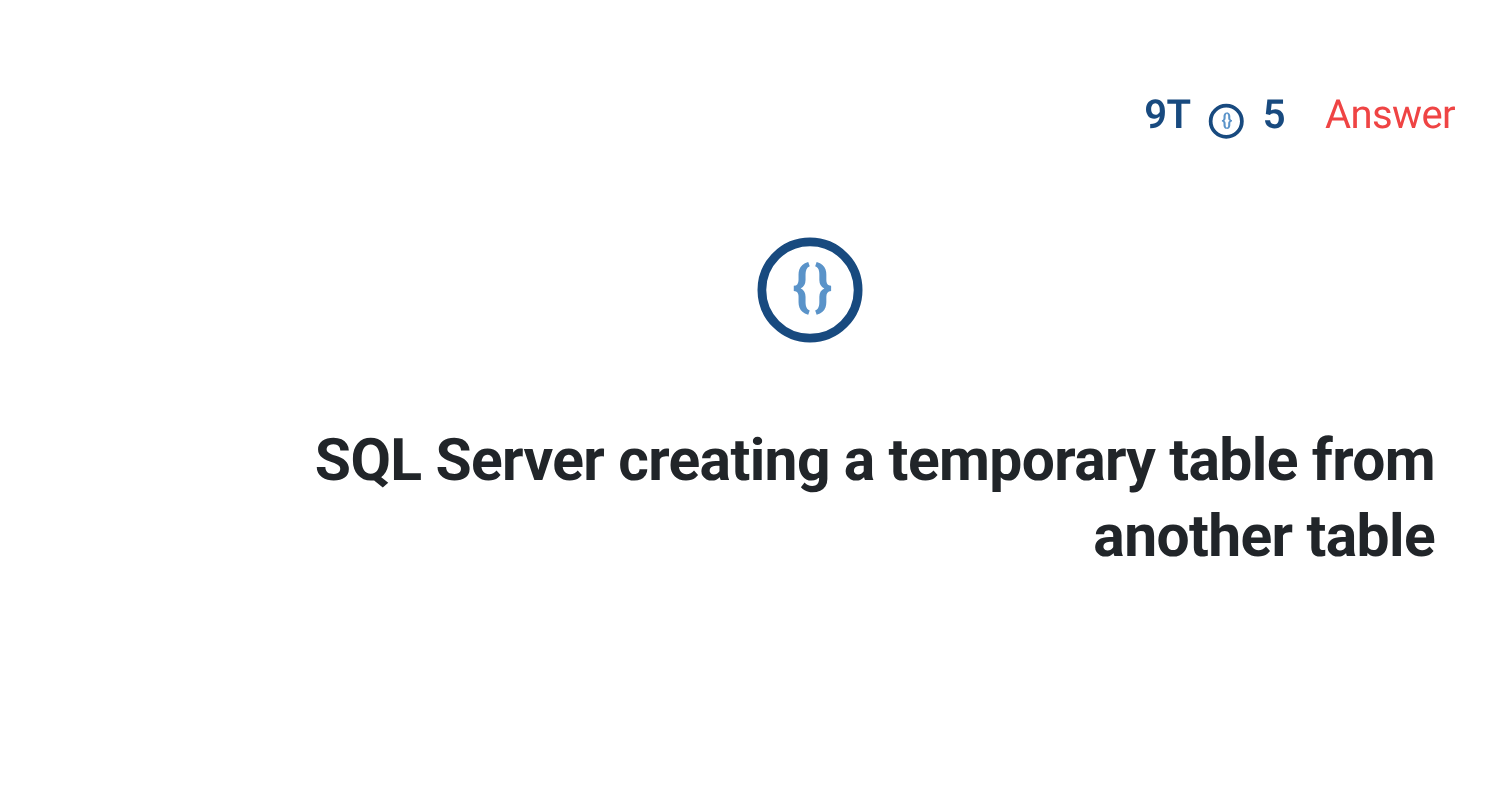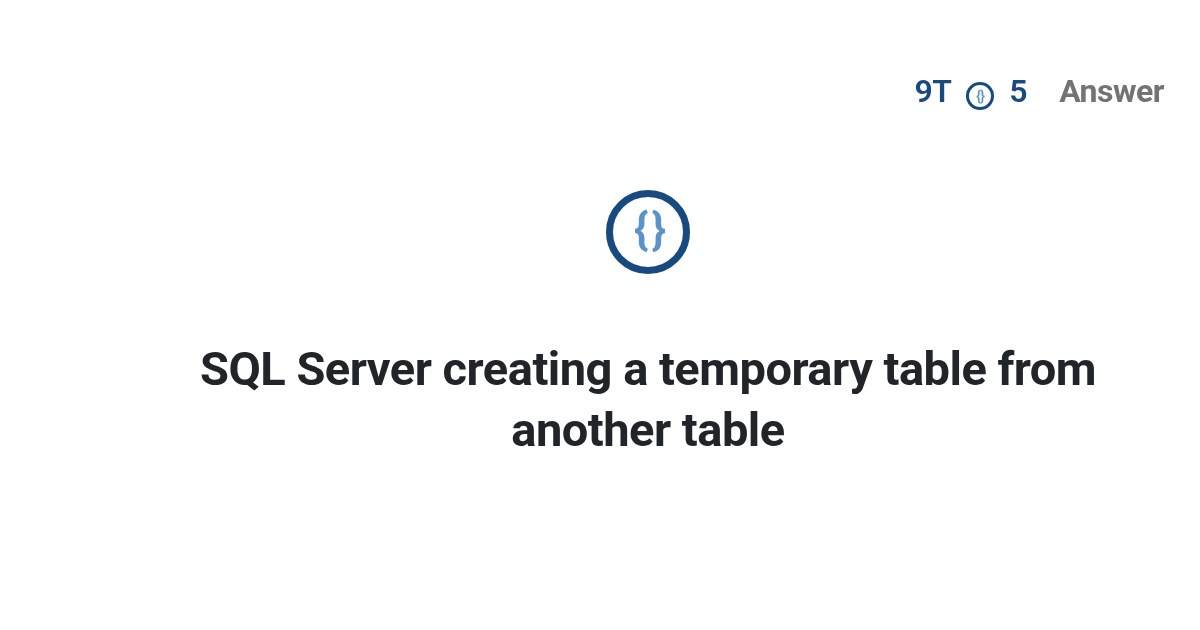--- a/index.html
+++ b/index.html
@@ -43,22 +43,22 @@
       font-size: 14px;
       color: #5a93c9;
       font-weight: 600;
       line-height: 1;
     }
     .logo-5 {
       color: #184a7f;
       font-weight: 600;
     }
     .logo-answer {
-      color: #737373;
-      font-weight: 700;
+      color: #ef4444;
+      font-weight: 400;
     }
     .content {
       position: absolute;
       top: 0;
       left: 0;
       width: 100%;
       height: 100%;
       display: flex;
       flex-direction: column;
       align-items: center;
@@ -82,21 +82,21 @@
       font-weight: 700;
       letter-spacing: -4px;
       line-height: 1;
       position: relative;
       top: -3px;
     }
     .title {
       font-size: 47px;
       font-weight: 700;
       color: #212529;
-      text-align: center;
+      text-align: right;
       line-height: 1.3;
       max-width: 1000px;
       letter-spacing: -0.5px;
     }
     .footer-bar {
       position: absolute;
       bottom: 0;
       left: 0;
       width: 100%;
       height: 14px;

